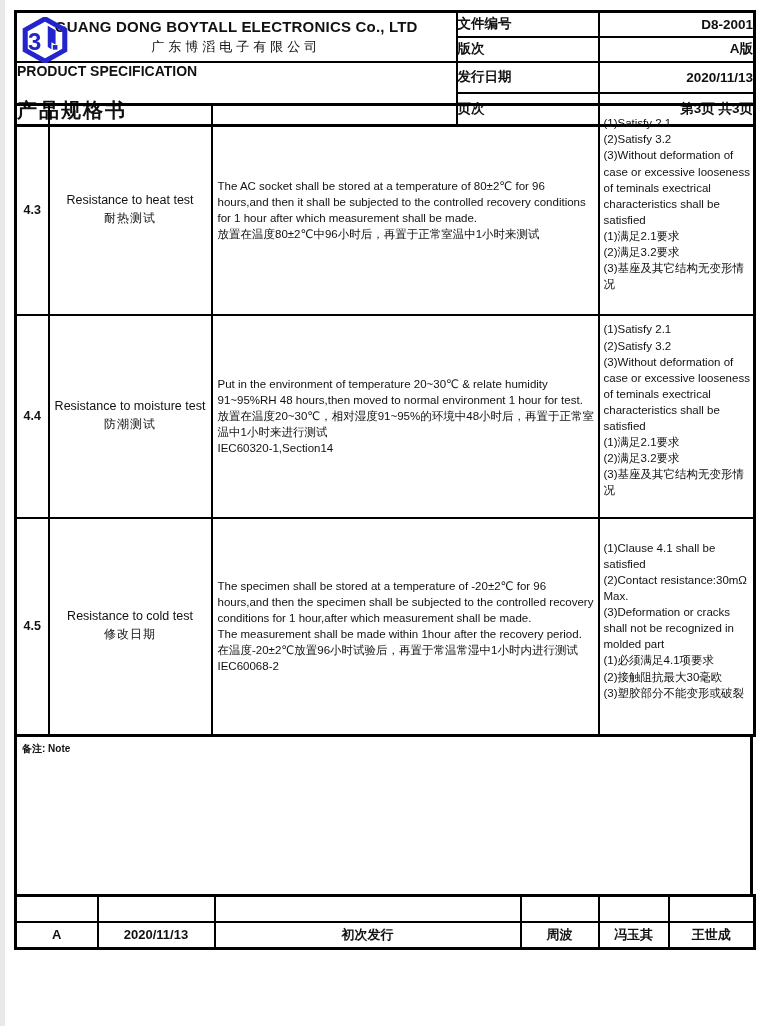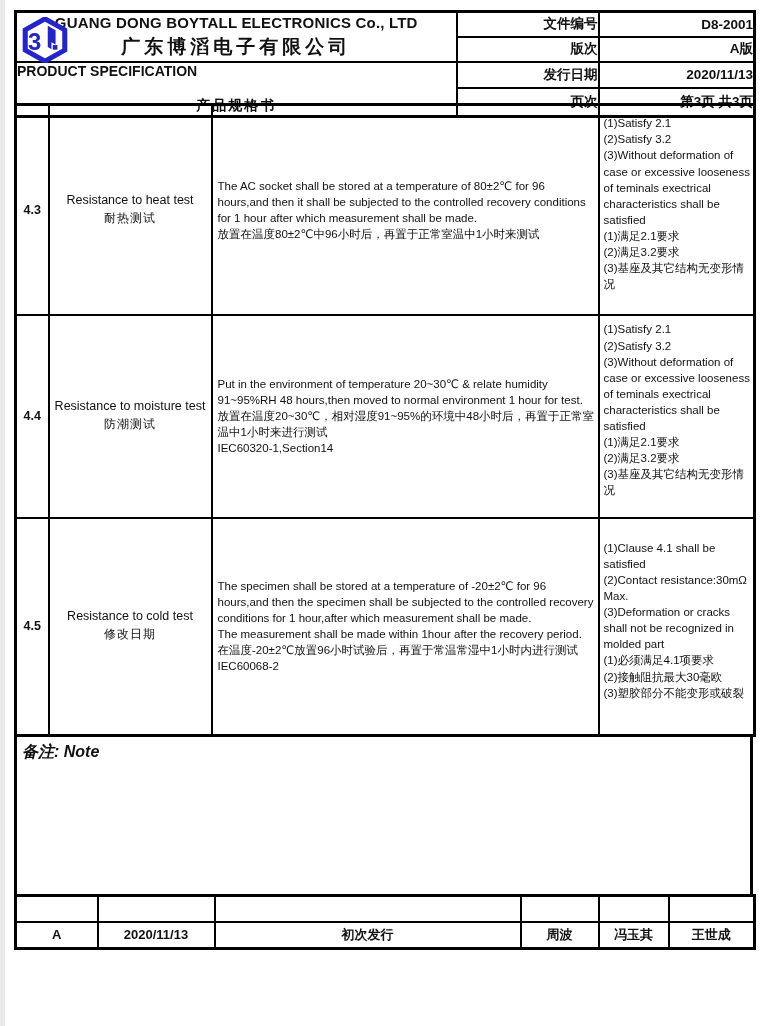--- a/index.html
+++ b/index.html
@@ -10,37 +10,37 @@
   }
   .scan-edge{position:absolute;left:0;top:0;width:5px;height:1026px;background:#e9e9e9;}
   .doc{position:absolute;left:14px;top:10px;width:739px;height:1001px;}
   .sec{position:absolute;left:0;width:739px;border-collapse:collapse;table-layout:fixed;}
   table.sec{border:3px solid #000;}
   td{border:2px solid #000;padding:0;vertical-align:middle;overflow:hidden;}
   
   .hdr{top:0;}
   .company-cell{text-align:center;}
   .company-en{font-size:15px;font-weight:bold;letter-spacing:.2px;}
-  .company-cn{font-size:19px;font-weight:bold;margin-top:3px;letter-spacing:4px;}
+  .company-cn{font-size:13px;font-weight:normal;margin-top:3px;letter-spacing:4px;}
   .title-en{font-size:14px;font-weight:bold;}
-  .title-cn{font-size:14px;font-weight:bold;text-align:center;margin-top:18px;letter-spacing:2px;}
-  .hlabel{font-size:13.5px;font-weight:bold;text-align:right;}
+  .title-cn{font-size:20px;font-weight:bold;margin-top:18px;letter-spacing:2px;}
+  .hlabel{font-size:13.5px;font-weight:bold;text-align:left;}
   .hvalue{font-size:13.5px;font-weight:bold;text-align:right;}
   .logo{position:absolute;left:8px;top:7px;width:46px;height:46px;color:var(--logo-color,#2424cc);z-index:5;}
   
   .main{top:93px;}
   .tno{font-size:12.5px;font-weight:bold;text-align:center;}
   .tname{text-align:center;}
   .tname .en{font-size:12.5px;font-weight:normal;}
   .tname .cn{font-size:12px;margin-top:3px;letter-spacing:1px;}
   .tdesc{font-size:11.5px;line-height:1.4;text-align:left;padding:4px 3px 4px 5px;white-space:pre-line;}
   .tcrit{font-size:11.5px;line-height:1.4;text-align:left;padding:4px 2px 16px 4px;white-space:pre-line;}
   
   .note{top:724px;height:163px;border:3px solid #000;box-sizing:border-box;background:#fff;}
-  .note-label{font-size:16px;font-weight:bold;padding:5px 0 0 5px;font-style:italic;}
+  .note-label{font-size:10px;font-weight:bold;padding:5px 0 0 5px;}
   
   .bot{top:884px;}
   .bcell{font-size:13px;font-weight:bold;text-align:center;}
   .bfoot{font-size:13px;font-weight:bold;text-align:center;line-height:1.25;white-space:pre-line;}
 </style>
 </head>
 <body>
 
 <div class="scan-edge"></div>
 

